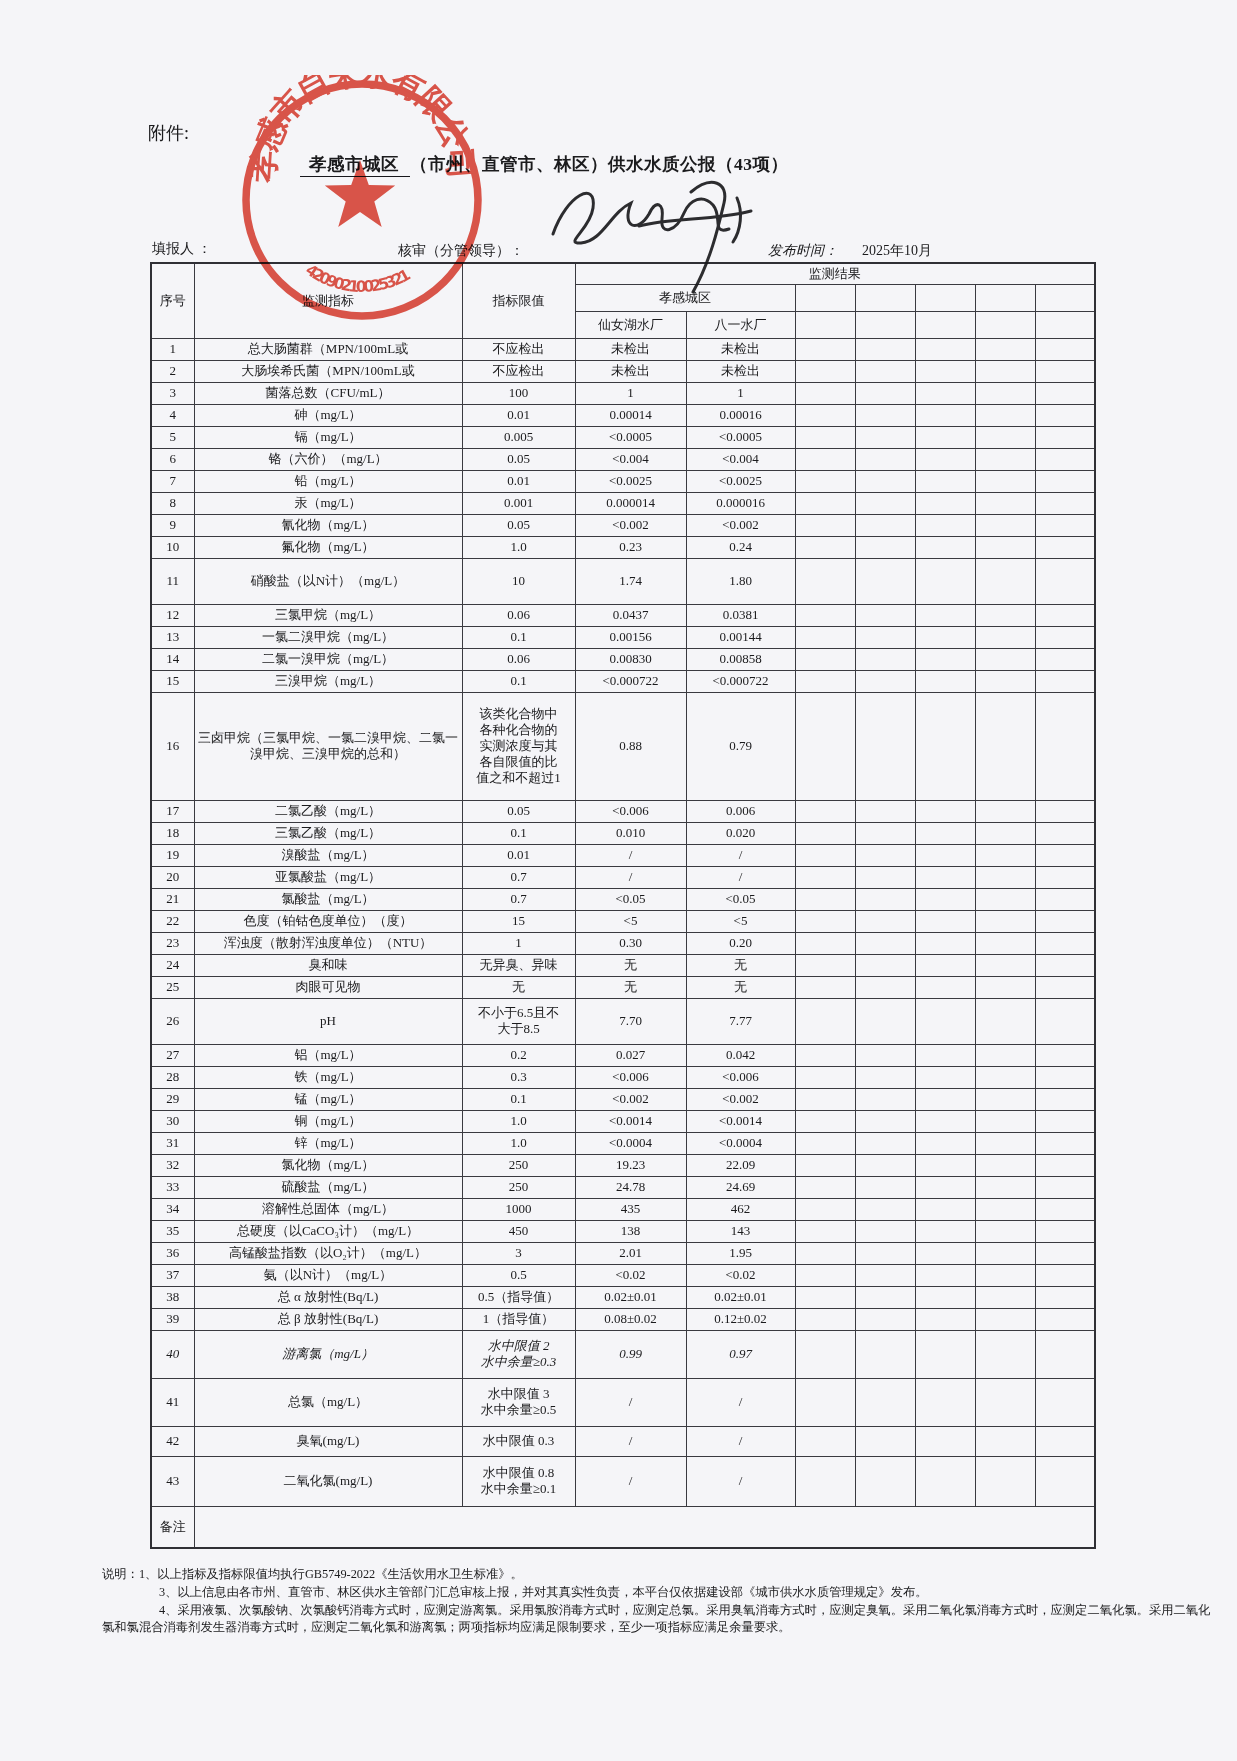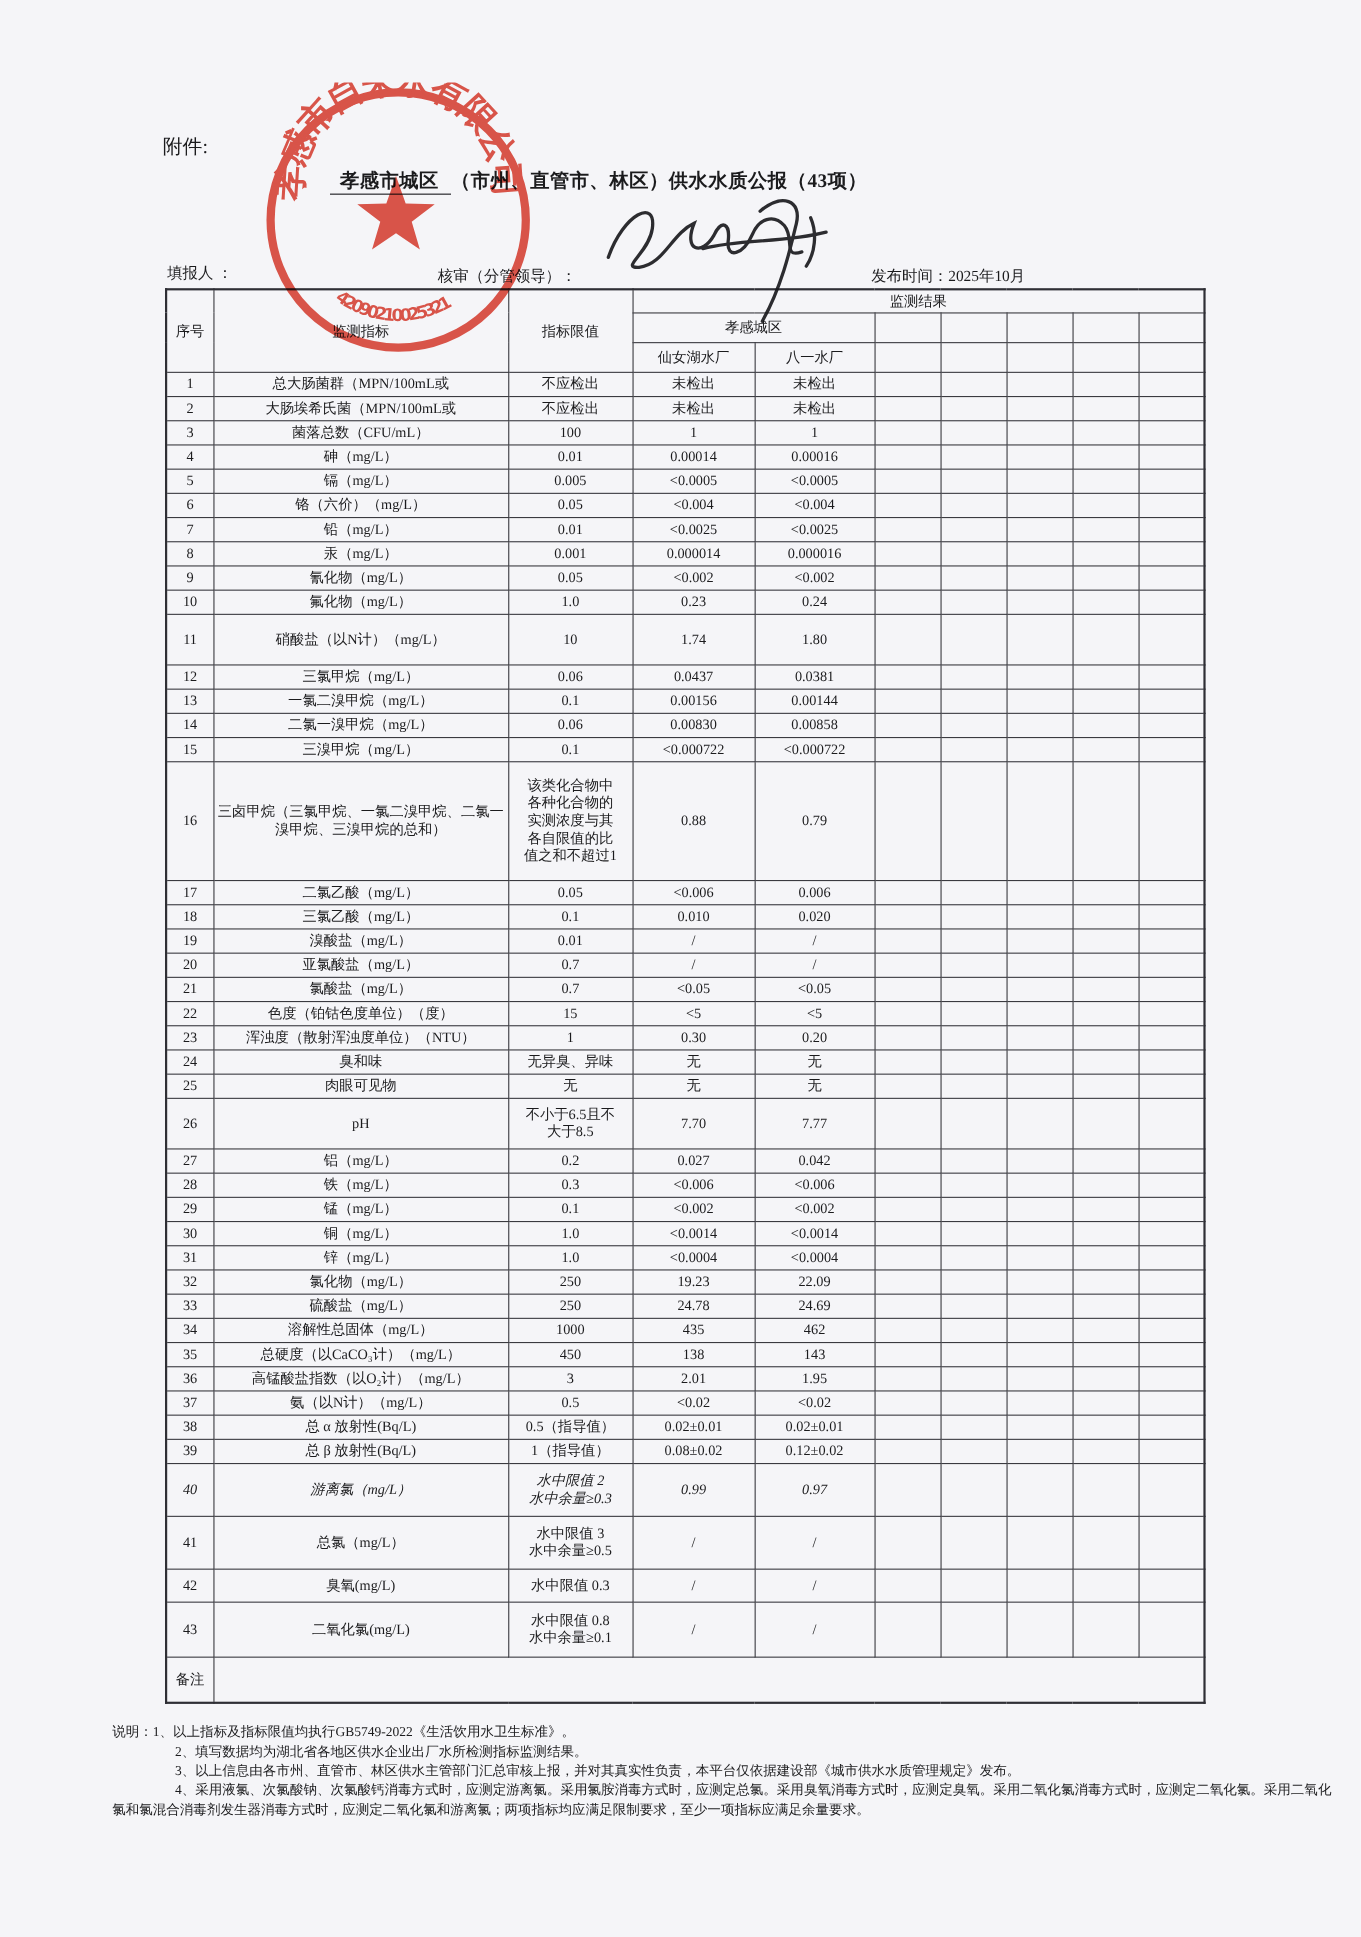--- a/index.html
+++ b/index.html
@@ -8,21 +8,21 @@
     background:#f5f5f8;color:#1b1b1d;
     font-family:"Liberation Serif","DejaVu Serif",serif;
   }
   .attachment{position:absolute;left:148px;top:121px;font-size:18px;}
   .title{position:absolute;left:300px;top:152px;font-size:17.5px;font-weight:700;
          letter-spacing:.5px;white-space:nowrap;}
   .title .u{border-bottom:1.6px solid #17171c;padding:0 11px 2px 9px;}
   .meta{position:absolute;top:240px;left:0;width:100%;font-size:14px;}
   .meta .filler{position:absolute;left:152px;top:0;text-align:right;}
   .meta .reviewer{position:absolute;left:398px;top:2px;}
-  .meta .pubdate-label{position:absolute;left:792px;top:2px;}
+  .meta .pubdate-label{position:absolute;left:768px;top:2px;font-style:italic;}
   .meta .pubdate-value{position:absolute;left:862px;top:2px;}
 
   table.report{position:absolute;left:150px;top:262px;width:944px;
     border-collapse:collapse;table-layout:fixed;border:2px solid #2f2f35;}
   table.report td{border:1px solid #3a3a40;font-size:13px;text-align:center;
     vertical-align:middle;padding:0 2px;line-height:1.22;font-weight:normal;}
   table.report .hrow1{height:21px;}
   table.report .hrow2{height:27px;padding-left:20px;}
   table.report .hrow3{height:27px;}
   td.ind{text-align:left;padding:0 3px 0 5px;font-size:13.5px;}
@@ -621,21 +621,20 @@
   <tbody>
     <tr class="remark-row">
       <td class="remark-label">备注</td>
       <td colspan="9"></td>
     </tr>
   </tbody>
 </table>
 
 <div class="notes">
   <div class="nline nfirst"><span>说明：</span><span>1、以上指标及指标限值均执行GB5749-2022《生活饮用水卫生标准》。</span></div>
-  <div class="nline">2、填写数据均为湖北省各地区供水企业出厂水所检测指标监测结果。</div>
   <div class="nline">3、以上信息由各市州、直管市、林区供水主管部门汇总审核上报，并对其真实性负责，本平台仅依据建设部《城市供水水质管理规定》发布。</div>
   <div class="nline">4、采用液氯、次氯酸钠、次氯酸钙消毒方式时，应测定游离氯。采用氯胺消毒方式时，应测定总氯。采用臭氧消毒方式时，应测定臭氧。采用二氧化氯消毒方式时，应测定二氧化氯。采用二氧化氯和氯混合消毒剂发生器消毒方式时，应测定二氧化氯和游离氯；两项指标均应满足限制要求，至少一项指标应满足余量要求。</div>
 </div>
 
 <svg class="signature" viewBox="0 0 230 125" xmlns="http://www.w3.org/2000/svg">
   <g fill="none" stroke="#17171a" stroke-width="3" stroke-linecap="round" opacity="0.9">
     <path d="M8,62 C22,22 52,8 48,36 C45,58 18,72 36,71 C58,69 66,40 86,31 C76,56 93,61 104,42 C111,27 119,31 117,47 C115,64 131,60 139,41 C145,27 158,22 168,33 C178,45 166,63 184,57"></path>
     <path d="M146,20 C166,3 184,10 179,31 C174,52 166,88 148,120"></path>
     <path d="M94,54 C128,45 168,49 206,39"></path>
     <path d="M192,26 C198,40 196,58 188,70"></path>

